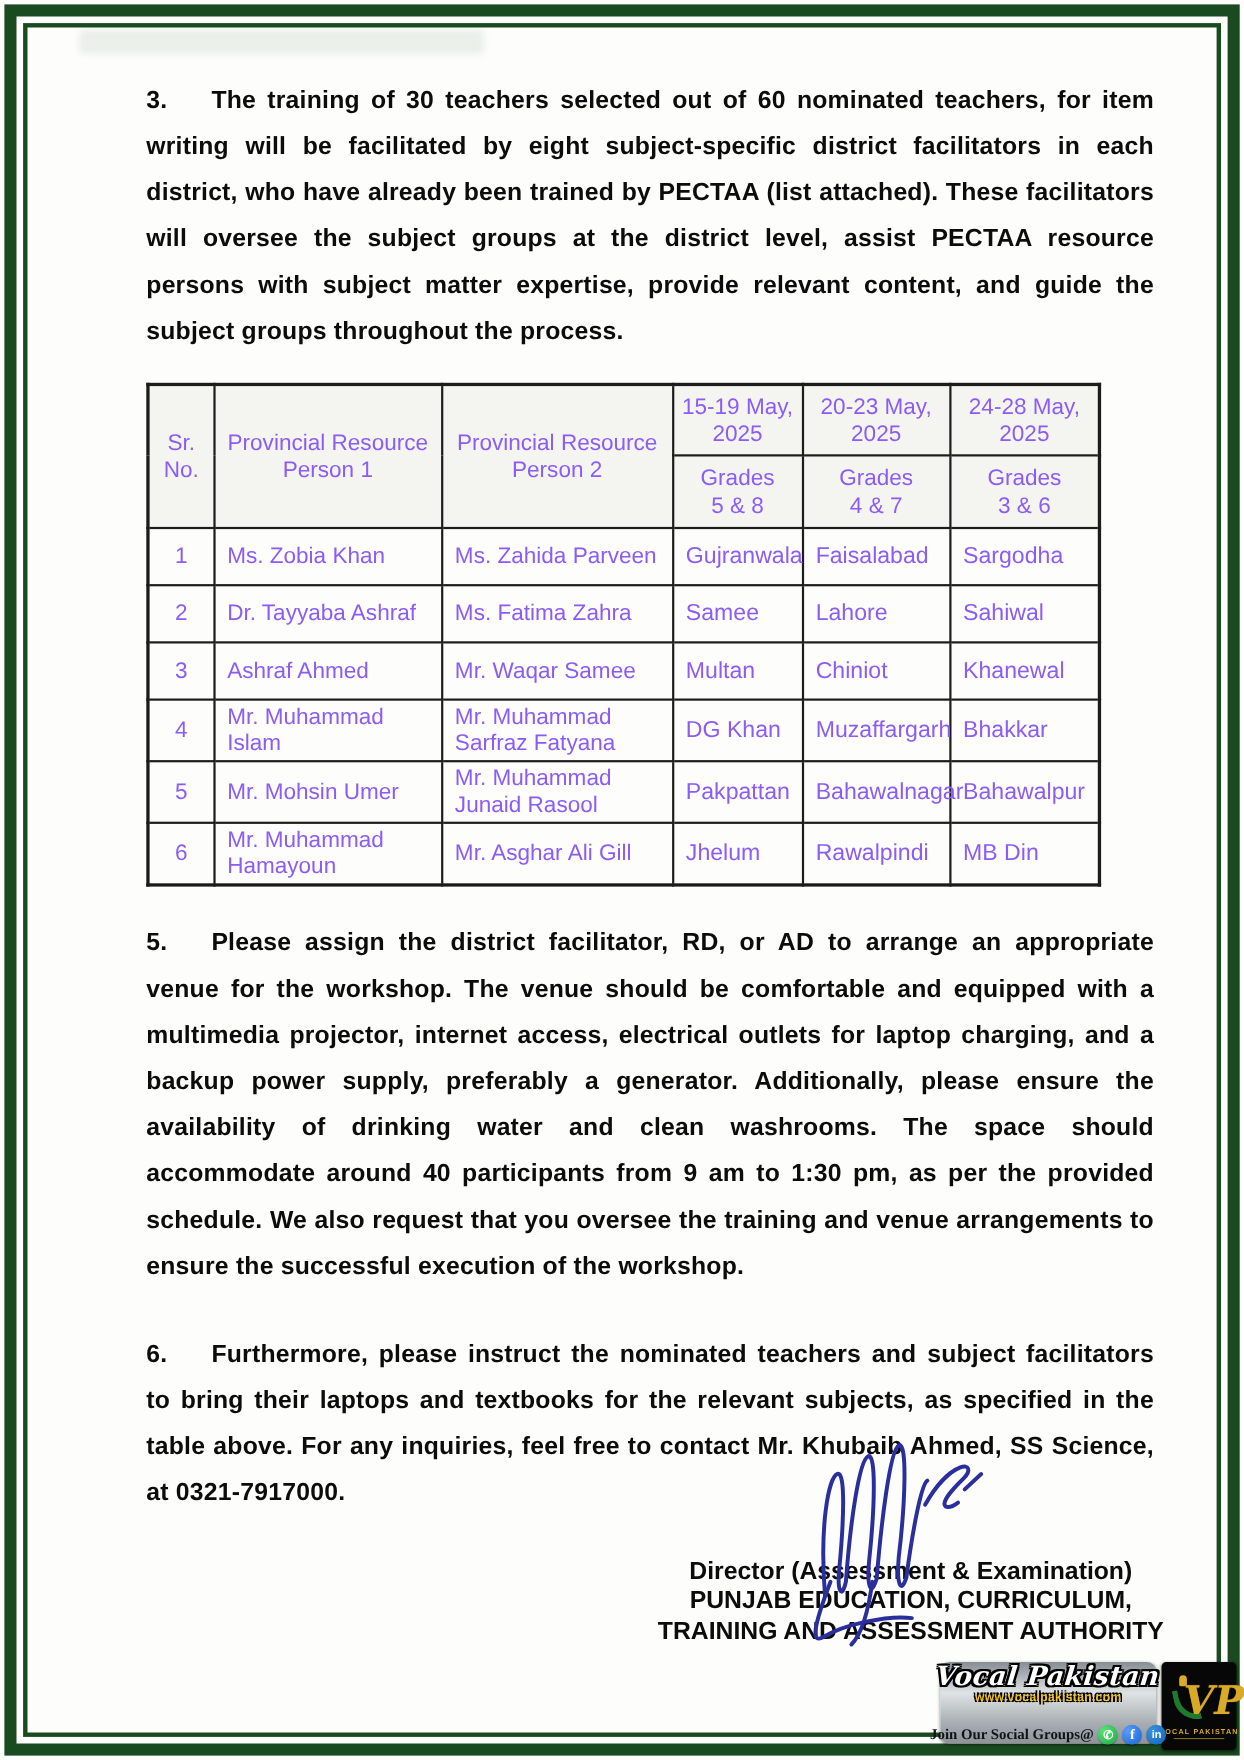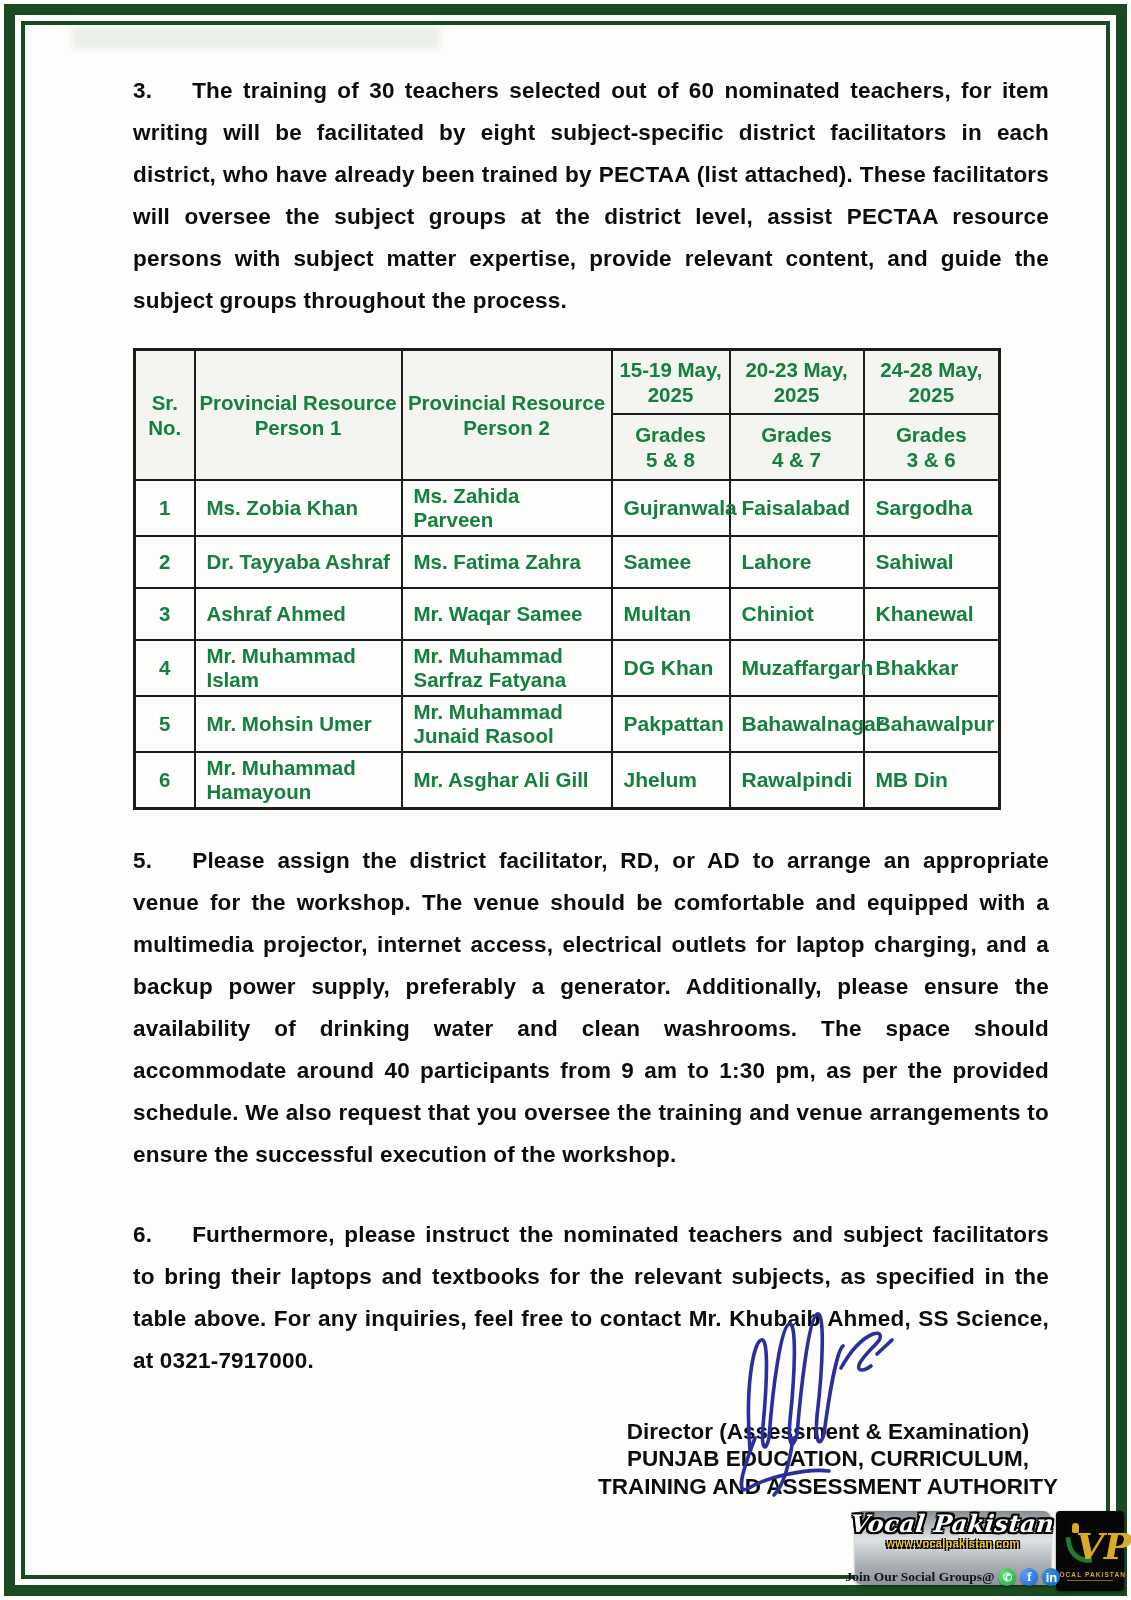--- a/index.html
+++ b/index.html
@@ -34,21 +34,21 @@
   .p3 { margin-top:0; }
   .p4 { margin-top:16px; }
   .p5 { margin-top:30px; }
   .p6 { margin-top:38px; }
 
   table.schedule {
     margin-top:26px; border-collapse:collapse; width:865px;
     table-layout:fixed; background:#fdfdfc;
   }
   table.schedule th, table.schedule td {
-    border:2.5px solid #1c1c1c; font-weight:700; color:#15803d;
+    border:2.5px solid #1c1c1c; font-weight:400; color:#8b5cf6;
     vertical-align:middle;
   }
   table.schedule { border:3px solid #1c1c1c; }
   th.hd { background:#f4f4f1; font-size:20.5px; line-height:25px; text-align:center; white-space:pre-line; }
   th.hd-date { height:64px; }
   th.hd-grade { height:66px; }
   td.c-sr { text-align:center; font-size:20.5px; height:52px; }
   td.c-name { text-align:left; padding:3px 8px 3px 11px; font-size:20.5px; line-height:24px; white-space:pre-line; }
   td.c-city { text-align:left; padding:3px 4px 3px 11px; font-size:21px; }
   col.w-sr {width:60px;} col.w-p1 {width:207px;} col.w-p2 {width:210px;}
@@ -95,21 +95,21 @@
   .social-label {
     font-family:"Liberation Serif", serif; font-weight:700; font-size:13.5px; color:#101418;
     white-space:nowrap;
   }
   .s-icon {
     width:18px; height:18px; border-radius:50%; display:flex; align-items:center; justify-content:center;
     color:#fff; font-weight:700; font-size:10px; box-shadow:0 1px 1px rgba(0,0,0,0.4);
   }
   .s-wa { background:radial-gradient(circle at 30% 30%, #5ce07a, #1faa45); font-size:11px; }
   .s-fb { background:radial-gradient(circle at 30% 30%, #5a9cf8, #1566d8); font-family:"Liberation Serif",serif; font-size:13px; }
-  .s-in { background:radial-gradient(circle at 30% 30%, #3e8fd6, #0a66c2); font-size:13px; letter-spacing:0; }
+  .s-in { background:radial-gradient(circle at 30% 30%, #3e8fd6, #0a66c2); font-size:10px; letter-spacing:0; }
 
   .vp-logo {
     width:68px; height:80px; background:#070707; border-radius:4px;
     display:flex; flex-direction:column; align-items:center; justify-content:center;
     box-shadow:0 1px 3px rgba(0,0,0,0.5); padding-top:4px;
   }
   .vp-mono-row { position:relative; width:56px; height:44px; }
   .vp-mono {
     position:absolute; left:14px; top:0; font-family:"DejaVu Serif", serif; font-style:italic;
     font-weight:700; font-size:36px; line-height:42px; color:#d9a928;

